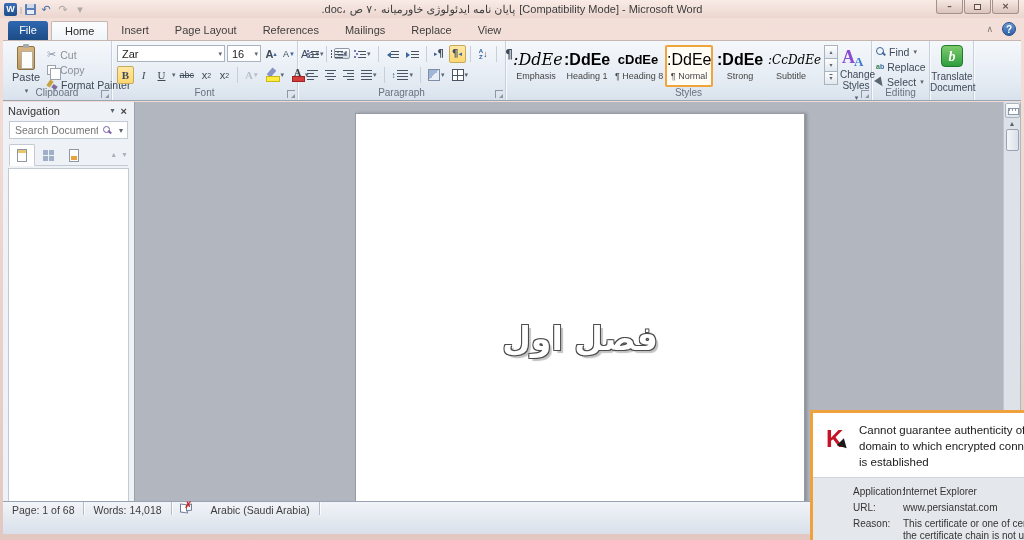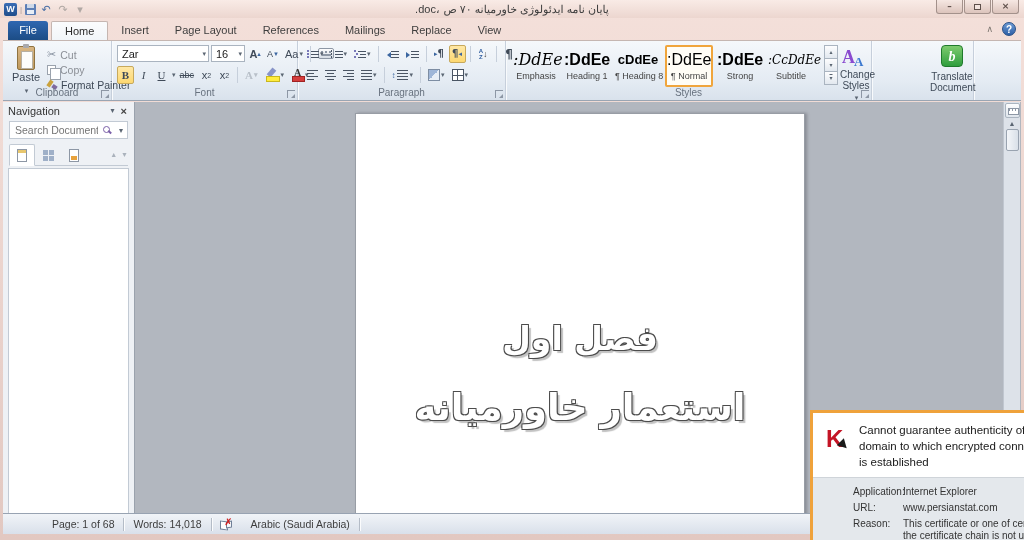--- a/index.html
+++ b/index.html
@@ -75,21 +75,21 @@
   .fp-ic { width:10px; height:10px; position:relative; }
   .fp-ic::before { content:""; position:absolute; left:1px; top:0; width:4px; height:7px; background:#caa23c; transform:rotate(35deg); }
   .fp-ic::after { content:""; position:absolute; left:5px; top:5px; width:5px; height:4px; background:#7e6a9e; transform:rotate(35deg); }
 
   
   .g-font { left:109px; width:186px; }
   .fg-row1 { position:absolute; left:5px; top:4px; display:flex; align-items:center; gap:2px; }
   .combo { background:#fff; border:1px solid #aab4c0; height:17px; display:flex; align-items:center;
            font-size:11px; color:#222; padding:0 2px 0 4px; }
   .combo .ddarrow { margin-left:auto; }
-  .combo.fname { width:92px; }
+  .combo.fname { width:108px; }
   .combo.fsize { width:34px; }
   .fbtn { height:17px; min-width:16px; padding:0 1px; font-size:11px; }
   .grow-a { font-weight:bold; } .grow-a sup { font-size:6px; color:#3b66a0; }
   .fg-row2 { position:absolute; left:5px; top:25px; display:flex; align-items:center; gap:1px; }
   .fbtn2 { height:18px; min-width:17px; font-size:11px; padding:0 2px; }
   .fbtn2.b { font-weight:bold; font-family:"Liberation Serif",serif; }
   .fbtn2.i { font-style:italic; font-family:"Liberation Serif",serif; }
   .fbtn2.u { text-decoration:underline; font-family:"Liberation Serif",serif; }
   .fbtn2.strike span { text-decoration:line-through; font-size:9px; }
   .fbtn2 sub,.fbtn2 sup { font-size:7px; }
@@ -224,23 +224,23 @@
   .ruler-btn { width:15px; height:15px; margin:1px auto 2px; border:1px solid #aab4c0; border-radius:2px;
                background:linear-gradient(#fdfdfe,#dfe5ec); position:relative; }
   .ruler-btn::before { content:""; position:absolute; left:2px; top:4px; width:9px; height:5px; background:#fff; border:1px solid #8d97a5; }
   .ruler-btn::after { content:""; position:absolute; left:3px; top:5px; width:7px; height:2px;
                       background:repeating-linear-gradient(90deg,#8d97a5 0 1px,transparent 1px 3px); }
   .scroll-up { width:13px; margin:0 auto; text-align:center; font-size:7px; color:#5a6572; }
   .scroll-thumb { width:13px; height:22px; margin:2px auto; background:linear-gradient(90deg,#f4f6f9,#d9e0e8);
                   border:1px solid #99a3b0; border-radius:2px; }
 
   
-  .statusbar { position:absolute; left:3px; right:3px; bottom:6px; height:21px;
+  .statusbar { position:absolute; left:3px; right:3px; bottom:6px; height:33px;
                background:linear-gradient(#f1f4f8,#d9e0ea); border-top:1px solid #98a3b2;
-               display:flex; align-items:center; font-size:10.5px; color:#3d3d3d;padding-left:40px; }
+               display:flex; align-items:flex-start; font-size:10.5px; color:#3d3d3d; }
   .sb-item { padding:0 9px; height:17px; line-height:17px; white-space:nowrap; }
   .sb-sep { width:1px; height:13px; background:#b4bcc7; box-shadow:1px 0 0 #fbfcfd; }
   .proof-ic { width:14px; height:11px; position:relative; margin:0 8px; }
   .proof-ic::before { content:""; position:absolute; left:0; top:2px; width:6px; height:7px; background:#fff; border:1px solid #6f7f97; transform:skewY(8deg); }
   .proof-ic::after { content:"✗"; position:absolute; left:5px; top:-2px; color:#cc2222; font-size:9px; font-weight:bold; }
   .proof-ic i { position:absolute; left:6px; top:2px; width:6px; height:7px; background:#f4f6f9; border:1px solid #6f7f97; transform:skewY(-8deg); }
 
   
   .popup { position:absolute; left:810px; top:410px; width:226px; height:140px;
            border:3px solid #efa23b; background:#fff; z-index:50; }
@@ -268,20 +268,21 @@
       <span class="word-logo">W</span>
       <span class="qat-sep">|</span>
       <span class="save-ic"></span>
       <span class="qat-btn">↶</span>
       <span class="qat-btn gray">↷</span>
       <span class="qat-btn gray">▾</span>
     </div>
     <div class="title-text">
       <span>.doc،</span>
         <span dir="rtl">پایان نامه ایدئولوژی خاورمیانه ۷۰ ص</span>
+        <span>[Compatibility Mode]  -  Microsoft Word</span>
     </div>
     <div class="win-controls">
       <div class="wc-btn">–</div>
       <div class="wc-btn"><span class="restore-glyph"></span></div>
       <div class="wc-btn">×</div>
     </div>
   </div>
 
   <div class="tabrow">
     <div class="file-tab">File</div>
@@ -543,20 +544,39 @@
             <span class="a1">A</span>
             <span class="a2">A</span>
           </div>
         <span>Change Styles</span>
         <span class="ddarrow">▾</span>
       </div>
       <div class="rlabel">Styles</div>
       <div class="launcher"></div>
     </div>
 
+    <div class="rgroup g-edit">
+      <div class="ed-rows">
+        <div class="ed-row">
+          <span class="find-ic"></span>
+          <span>Find</span>
+          <span class="ddarrow">▾</span>
+        </div>
+        <div class="ed-row">
+          <span class="rep-ic">a<b>b</b></span>
+          <span>Replace</span>
+        </div>
+        <div class="ed-row">
+          <span class="sel-ic"></span>
+          <span>Select</span>
+          <span class="ddarrow">▾</span>
+        </div>
+      </div>
+      <div class="rlabel">Editing</div>
+    </div>
 
     <div class="rgroup g-trans">
       <div class="trans-btn">
         <div class="trans-ic">b</div>
         <span>Translate Document</span>
       </div>
     </div>
   </div>
 
   <div class="workspace">
@@ -587,21 +607,20 @@
           <span>▲</span>
           <span>▼</span>
         </div>
       </div>
       <div class="nav-body">
       </div>
     </div>
 
     <div class="page">
       <div class="doc-h doc-h1">فصل اول</div>
-      <div class="doc-h doc-h2">استعمار خاورمیانه</div>
     </div>
 
     <div class="vscroll">
       <div class="ruler-btn"></div>
       <div class="scroll-up">▲</div>
       <div class="scroll-thumb"></div>
     </div>
   </div>
 
   <div class="statusbar">

